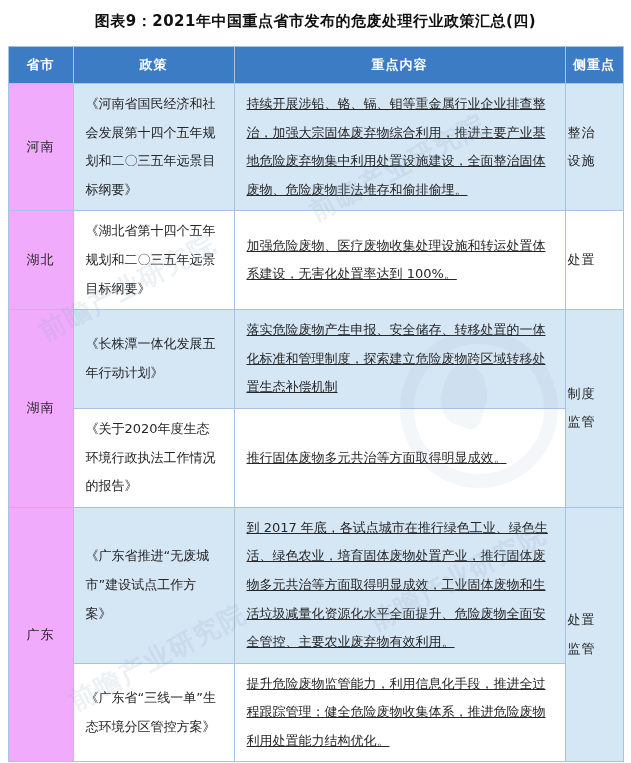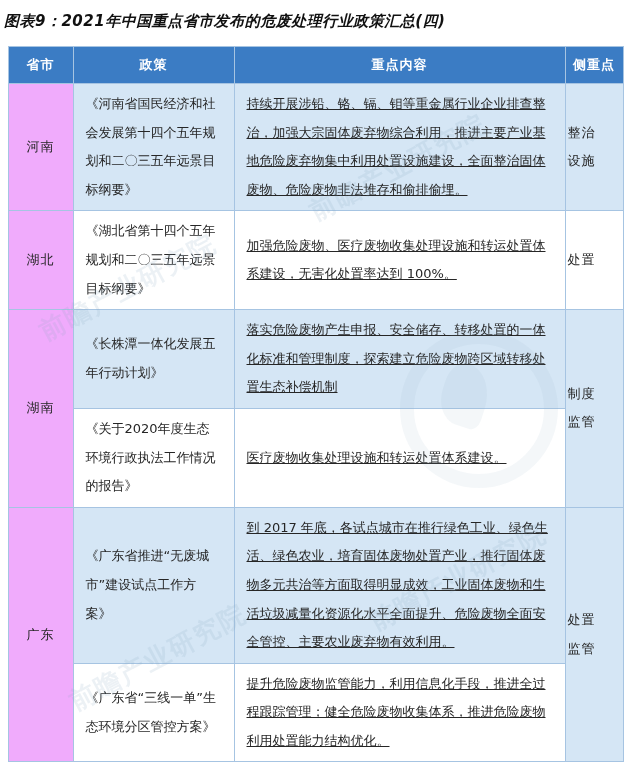--- a/index.html
+++ b/index.html
@@ -3,26 +3,25 @@
 <meta charset="utf-8">
 <style>
   html,body{margin:0;padding:0;}
   body{
     width:631px;height:763px;overflow:hidden;position:relative;
     background:#ffffff;
     font-family:"DejaVu Sans","Liberation Sans",sans-serif;
   }
   .page-title{
     margin:12px 4px 0 4px;
-    text-align:left;
+    text-align:center;
     font-size:15px;
     font-weight:bold;
     color:#111111;
     letter-spacing:0.5px;
-    font-style:italic;
   }
   .policy-table{
     width:615px;
     margin:15px auto 0 auto;
     border-collapse:collapse;
     table-layout:fixed;
     padding-left:8px;
   }
   .policy-table th,.policy-table td{
     border:1px solid #a6c4e2;
@@ -141,21 +140,21 @@
       <td class="province" rowspan="2">湖南</td>
       <td class="policy blue">《长株潭一体化发展五年行动计划》</td>
       <td class="content blue">落实危险废物产生申报、安全储存、转移处置的一体化标准和管理制度，探索建立危险废物跨区域转移处置生态补偿机制</td>
       <td class="focus blue" rowspan="2">
         <div>制度</div>
         <div>监管</div>
       </td>
     </tr>
     <tr class="r4">
       <td class="policy white">《关于2020年度生态环境行政执法工作情况的报告》</td>
-      <td class="content white">医疗废物收集处理设施和转运处置体系建设。</td>
+      <td class="content white">推行固体废物多元共治等方面取得明显成效。</td>
     </tr>
     <tr class="r5">
       <td class="province" rowspan="2">广东</td>
       <td class="policy blue">《广东省推进“无废城市”建设试点工作方案》</td>
       <td class="content blue">到 2017 年底，各试点城市在推行绿色工业、绿色生活、绿色农业，培育固体废物处置产业，推行固体废物多元共治等方面取得明显成效，工业固体废物和生活垃圾减量化资源化水平全面提升、危险废物全面安全管控、主要农业废弃物有效利用。</td>
       <td class="focus blue" rowspan="2">
         <div>处置</div>
         <div>监管</div>
       </td>
     </tr>

